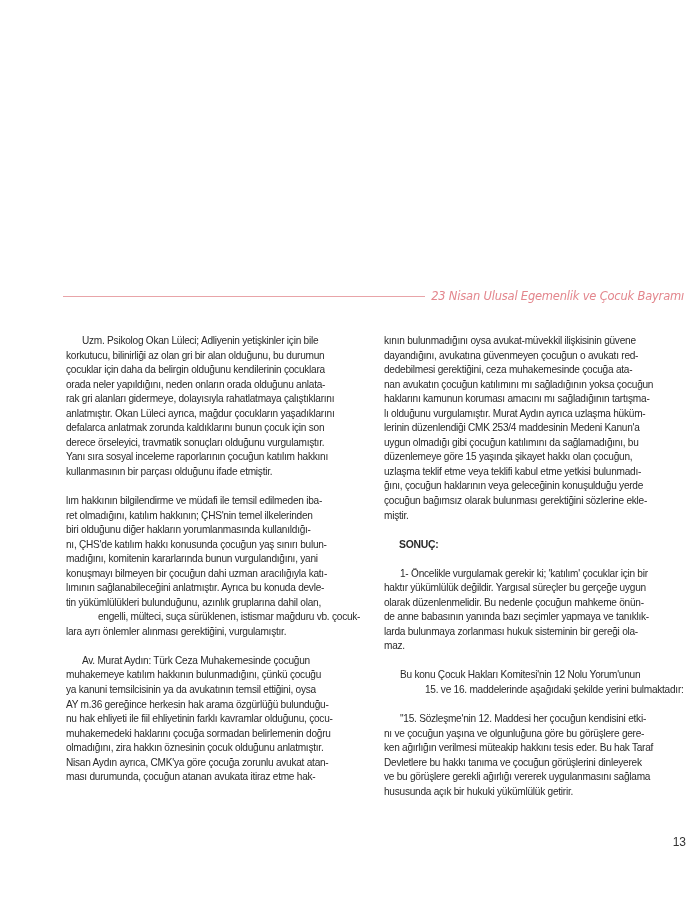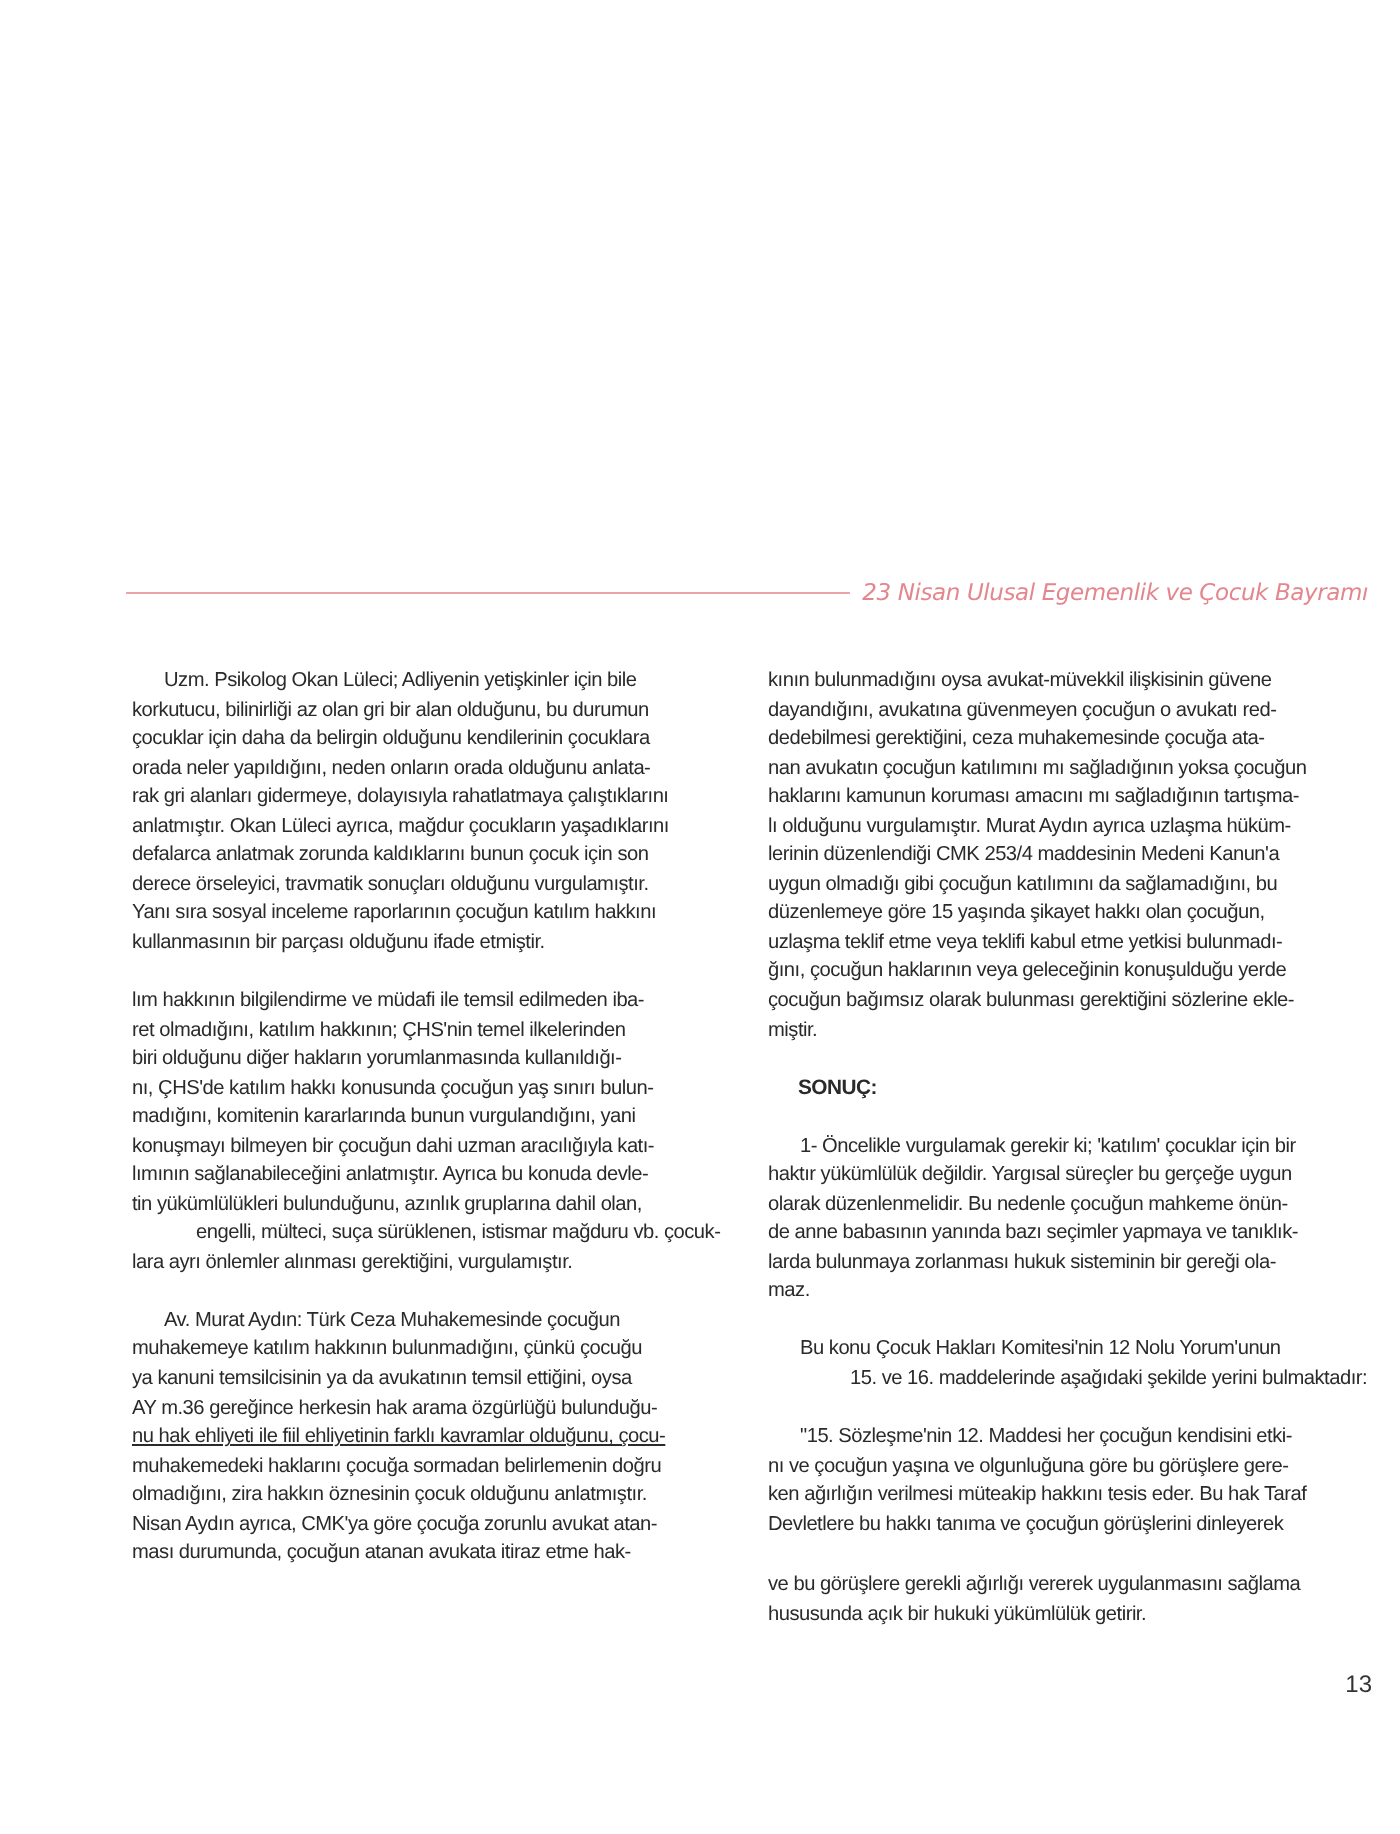--- a/index.html
+++ b/index.html
@@ -60,21 +60,21 @@
       <span class="line" style="text-indent: 0px;">lımının sağlanabileceğini anlatmıştır. Ayrıca bu konuda devle-</span>
       <span class="line" style="text-indent: 0px;">tin yükümlülükleri bulunduğunu, azınlık gruplarına dahil olan,</span>
       <span class="line" style="text-indent: 0px; margin-left: 32px;">engelli, mülteci, suça sürüklenen, istismar mağduru vb. çocuk-</span>
       <span class="line" style="text-indent: 0px;">lara ayrı önlemler alınması gerektiğini, vurgulamıştır.</span>
     </p>
   <p class="para">
       <span class="line">Av. Murat Aydın: Türk Ceza Muhakemesinde çocuğun</span>
       <span class="line" style="text-indent: 0px;">muhakemeye katılım hakkının bulunmadığını, çünkü çocuğu</span>
       <span class="line" style="text-indent: 0px;">ya kanuni temsilcisinin ya da avukatının temsil ettiğini,   oysa</span>
       <span class="line" style="text-indent: 0px;">AY m.36 gereğince herkesin hak arama özgürlüğü bulunduğu-</span>
-      <span class="line" style="text-indent: 0px; text-decoration: underline;">nu hak ehliyeti ile fiil ehliyetinin farklı kavramlar olduğunu, çocu-</span>
+      <span class="line" style="text-indent: 0px;">nu hak ehliyeti ile fiil ehliyetinin farklı kavramlar olduğunu, çocu-</span>
       <span class="line" style="text-indent: 0px;">muhakemedeki haklarını çocuğa sormadan belirlemenin doğru</span>
       <span class="line" style="text-indent: 0px;">olmadığını, zira hakkın öznesinin çocuk olduğunu anlatmıştır.</span>
       <span class="line" style="text-indent: 0px;">Nisan Aydın ayrıca, CMK'ya göre çocuğa zorunlu avukat atan-</span>
       <span class="line" style="text-indent: 0px;">ması durumunda,  çocuğun atanan avukata itiraz etme hak-</span>
     </p>
 </div>
 
 <div class="col right">
   <p class="para" style="text-indent:0">
       <span class="line">kının bulunmadığını oysa avukat-müvekkil ilişkisinin  güvene</span>
@@ -102,18 +102,18 @@
     </p>
   <p class="para">
       <span class="line">Bu konu Çocuk Hakları Komitesi'nin 12 Nolu Yorum'unun</span>
       <span class="line" style="text-indent: 0px; margin-left: 41px;">15. ve 16. maddelerinde  aşağıdaki şekilde yerini bulmaktadır:</span>
     </p>
   <p class="para">
       <span class="line">"15. Sözleşme'nin 12. Maddesi her çocuğun kendisini etki-</span>
       <span class="line" style="text-indent: 0px;">nı ve çocuğun yaşına ve olgunluğuna göre bu görüşlere gere-</span>
       <span class="line" style="text-indent: 0px;">ken ağırlığın verilmesi müteakip hakkını tesis eder. Bu hak Taraf</span>
       <span class="line" style="text-indent: 0px;">Devletlere bu hakkı tanıma ve çocuğun görüşlerini dinleyerek</span>
-      <span class="line" style="text-indent: 0px; margin-top: 16px;">ve bu görüşlere gerekli ağırlığı vererek uygulanmasını sağlama</span>
+      <span class="line" style="text-indent: 0px;">ve bu görüşlere gerekli ağırlığı vererek uygulanmasını sağlama</span>
       <span class="line" style="text-indent: 0px;">hususunda açık bir hukuki yükümlülük getirir.</span>
     </p>
 </div>
 
 <div class="page-number">13</div>
 
 </body></html>

